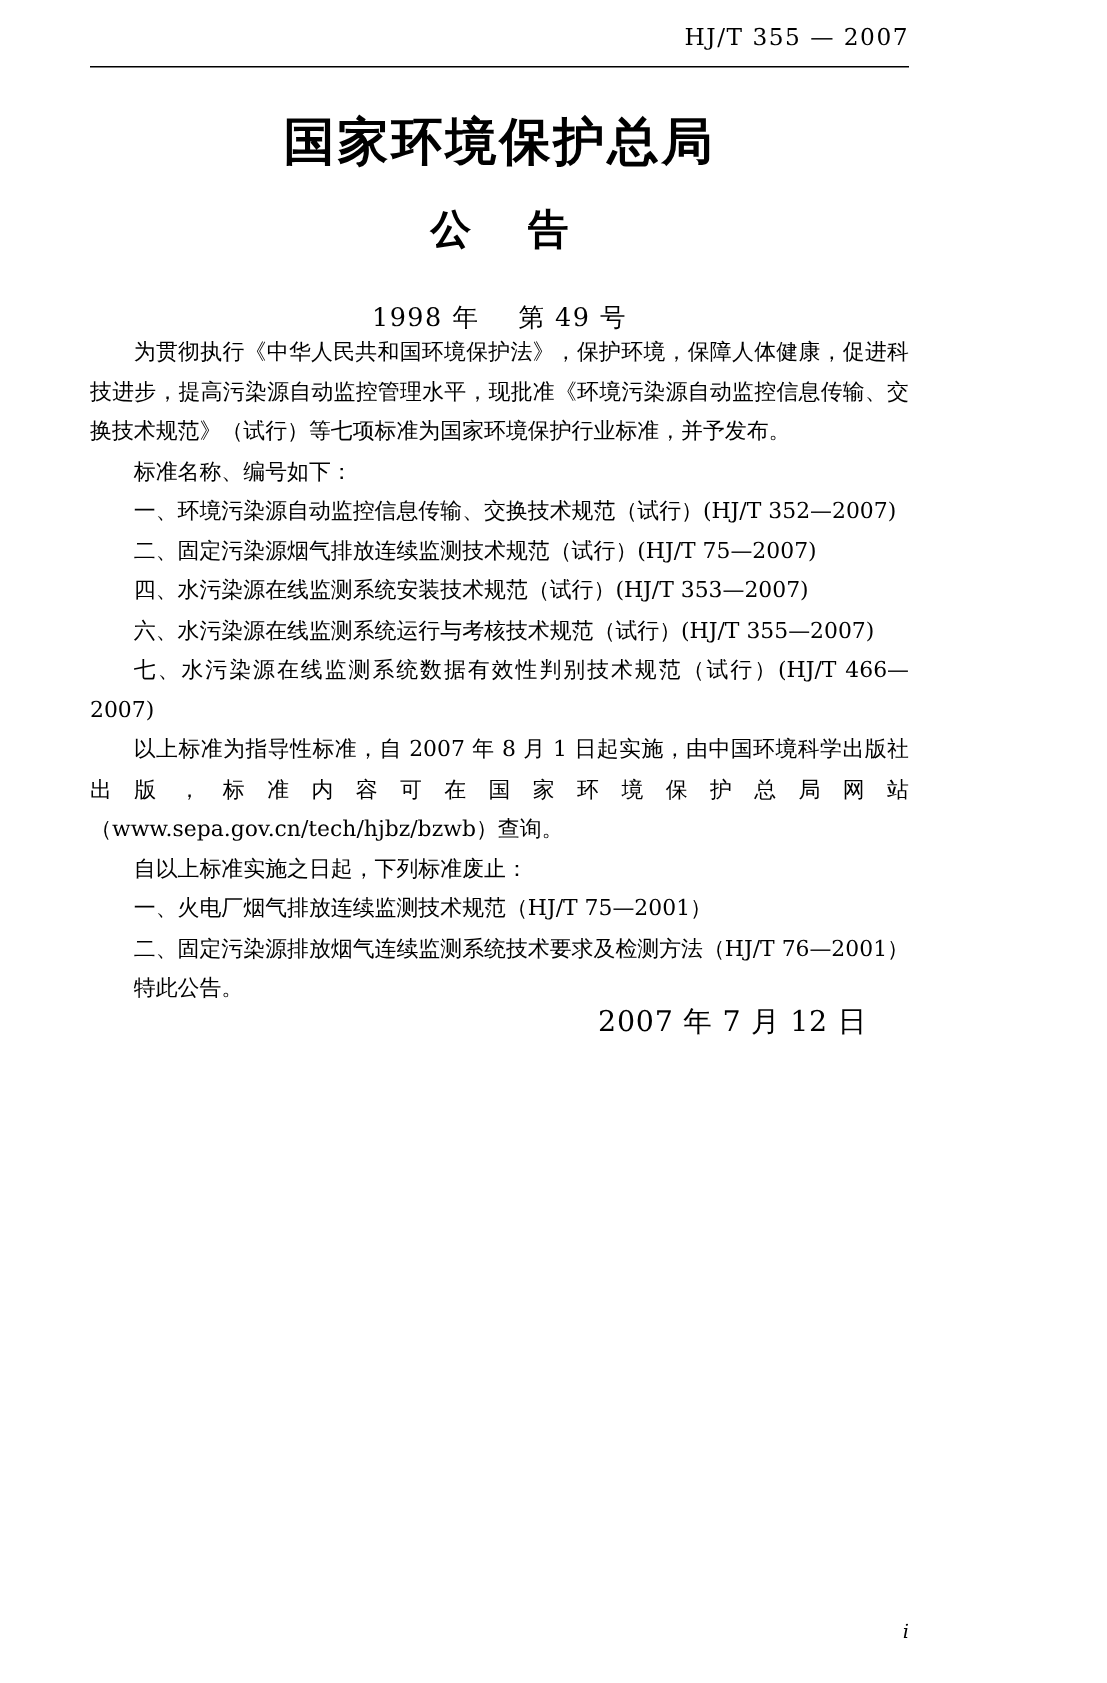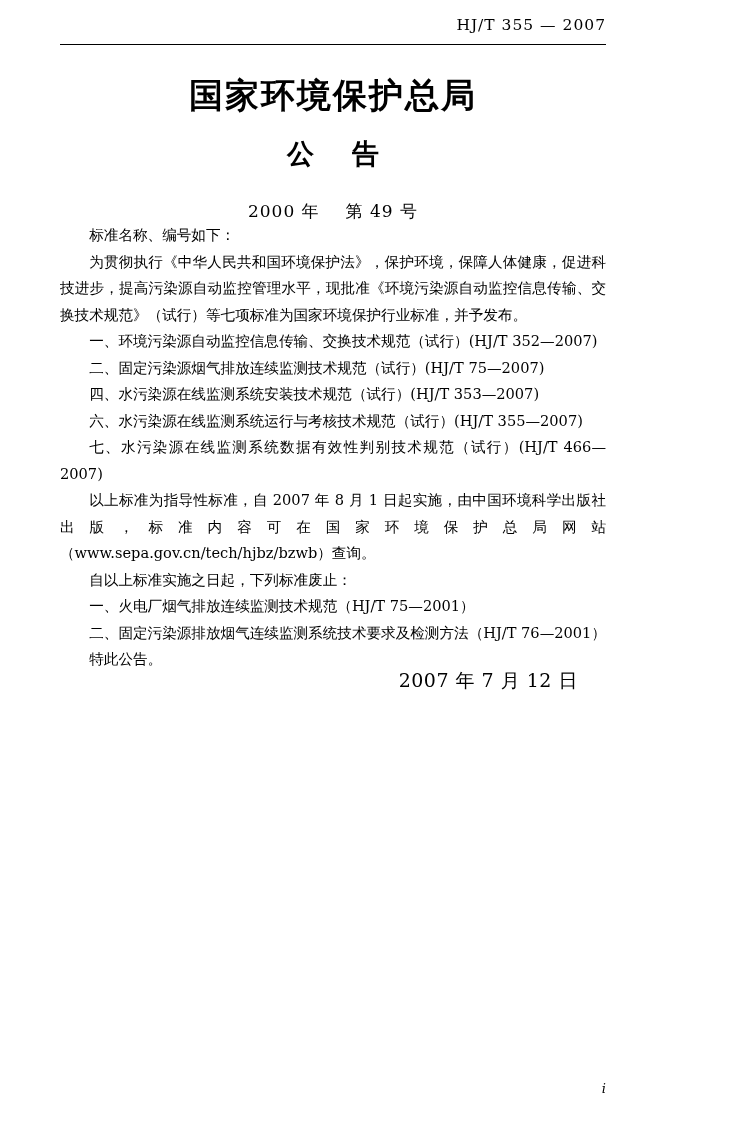--- a/index.html
+++ b/index.html
@@ -113,27 +113,27 @@
 
 <div class="page">
 
   <div class="header">HJ/T  355 — 2007</div>
   <div class="header-rule"></div>
 
   <div class="title-block">
     <div class="title-main">国家环境保护总局</div>
     <div class="title-sub">公告</div>
     <div class="notice-no">
-      <span>2000 年</span><span class="gap"></span><span>第 49 号</span>
+      <span>1998 年</span><span class="gap"></span><span>第 49 号</span>
     </div>
   </div>
 
   <div class="body-text">
+    <p class="para">为贯彻执行《中华人民共和国环境保护法》，保护环境，保障人体健康，促进科技进步，提高污染源自动监控管理水平，现批准《环境污染源自动监控信息传输、交换技术规范》（试行）等七项标准为国家环境保护行业标准，并予发布。</p>
     <p class="para">标准名称、编号如下：</p>
-    <p class="para">为贯彻执行《中华人民共和国环境保护法》，保护环境，保障人体健康，促进科技进步，提高污染源自动监控管理水平，现批准《环境污染源自动监控信息传输、交换技术规范》（试行）等七项标准为国家环境保护行业标准，并予发布。</p>
     <p class="list-item">一、环境污染源自动监控信息传输、交换技术规范（试行）(HJ/T 352—2007)</p>
     <p class="list-item">二、固定污染源烟气排放连续监测技术规范（试行）(HJ/T 75—2007)</p>
     <p class="list-item">四、水污染源在线监测系统安装技术规范（试行）(HJ/T 353—2007)</p>
     <p class="list-item">六、水污染源在线监测系统运行与考核技术规范（试行）(HJ/T 355—2007)</p>
     <p class="list-item">七、水污染源在线监测系统数据有效性判别技术规范（试行）(HJ/T 466—2007)</p>
     <p class="para">以上标准为指导性标准，自 2007 年 8 月 1 日起实施，由中国环境科学出版社出版，标准内容可在国家环境保护总局网站（www.sepa.gov.cn/tech/hjbz/bzwb）查询。</p>
     <p class="para">自以上标准实施之日起，下列标准废止：</p>
     <p class="list-item">一、火电厂烟气排放连续监测技术规范（HJ/T 75—2001）</p>
     <p class="list-item">二、固定污染源排放烟气连续监测系统技术要求及检测方法（HJ/T 76—2001）</p>
     <p class="para">特此公告。</p>

